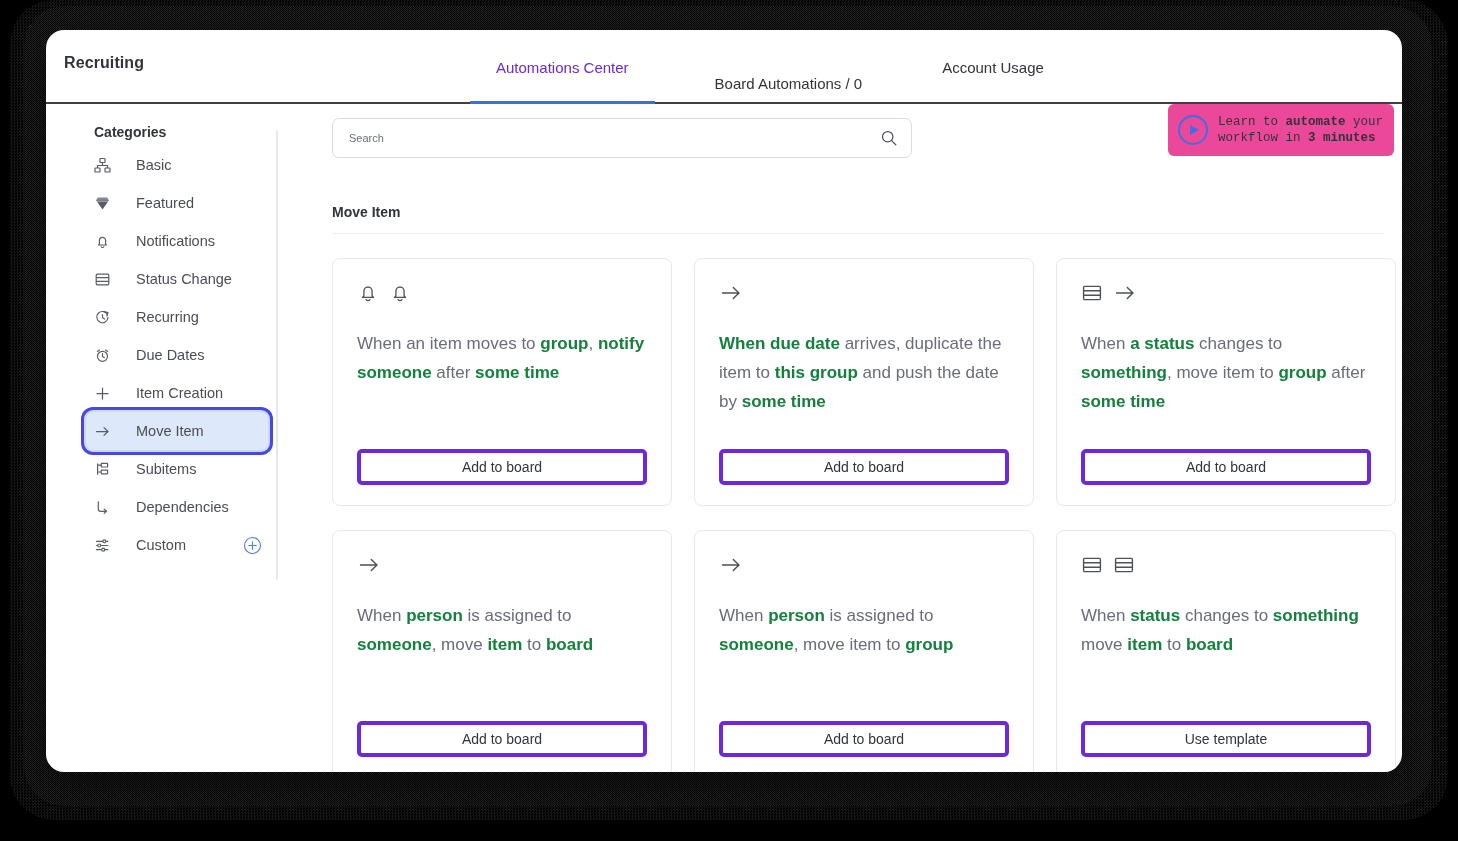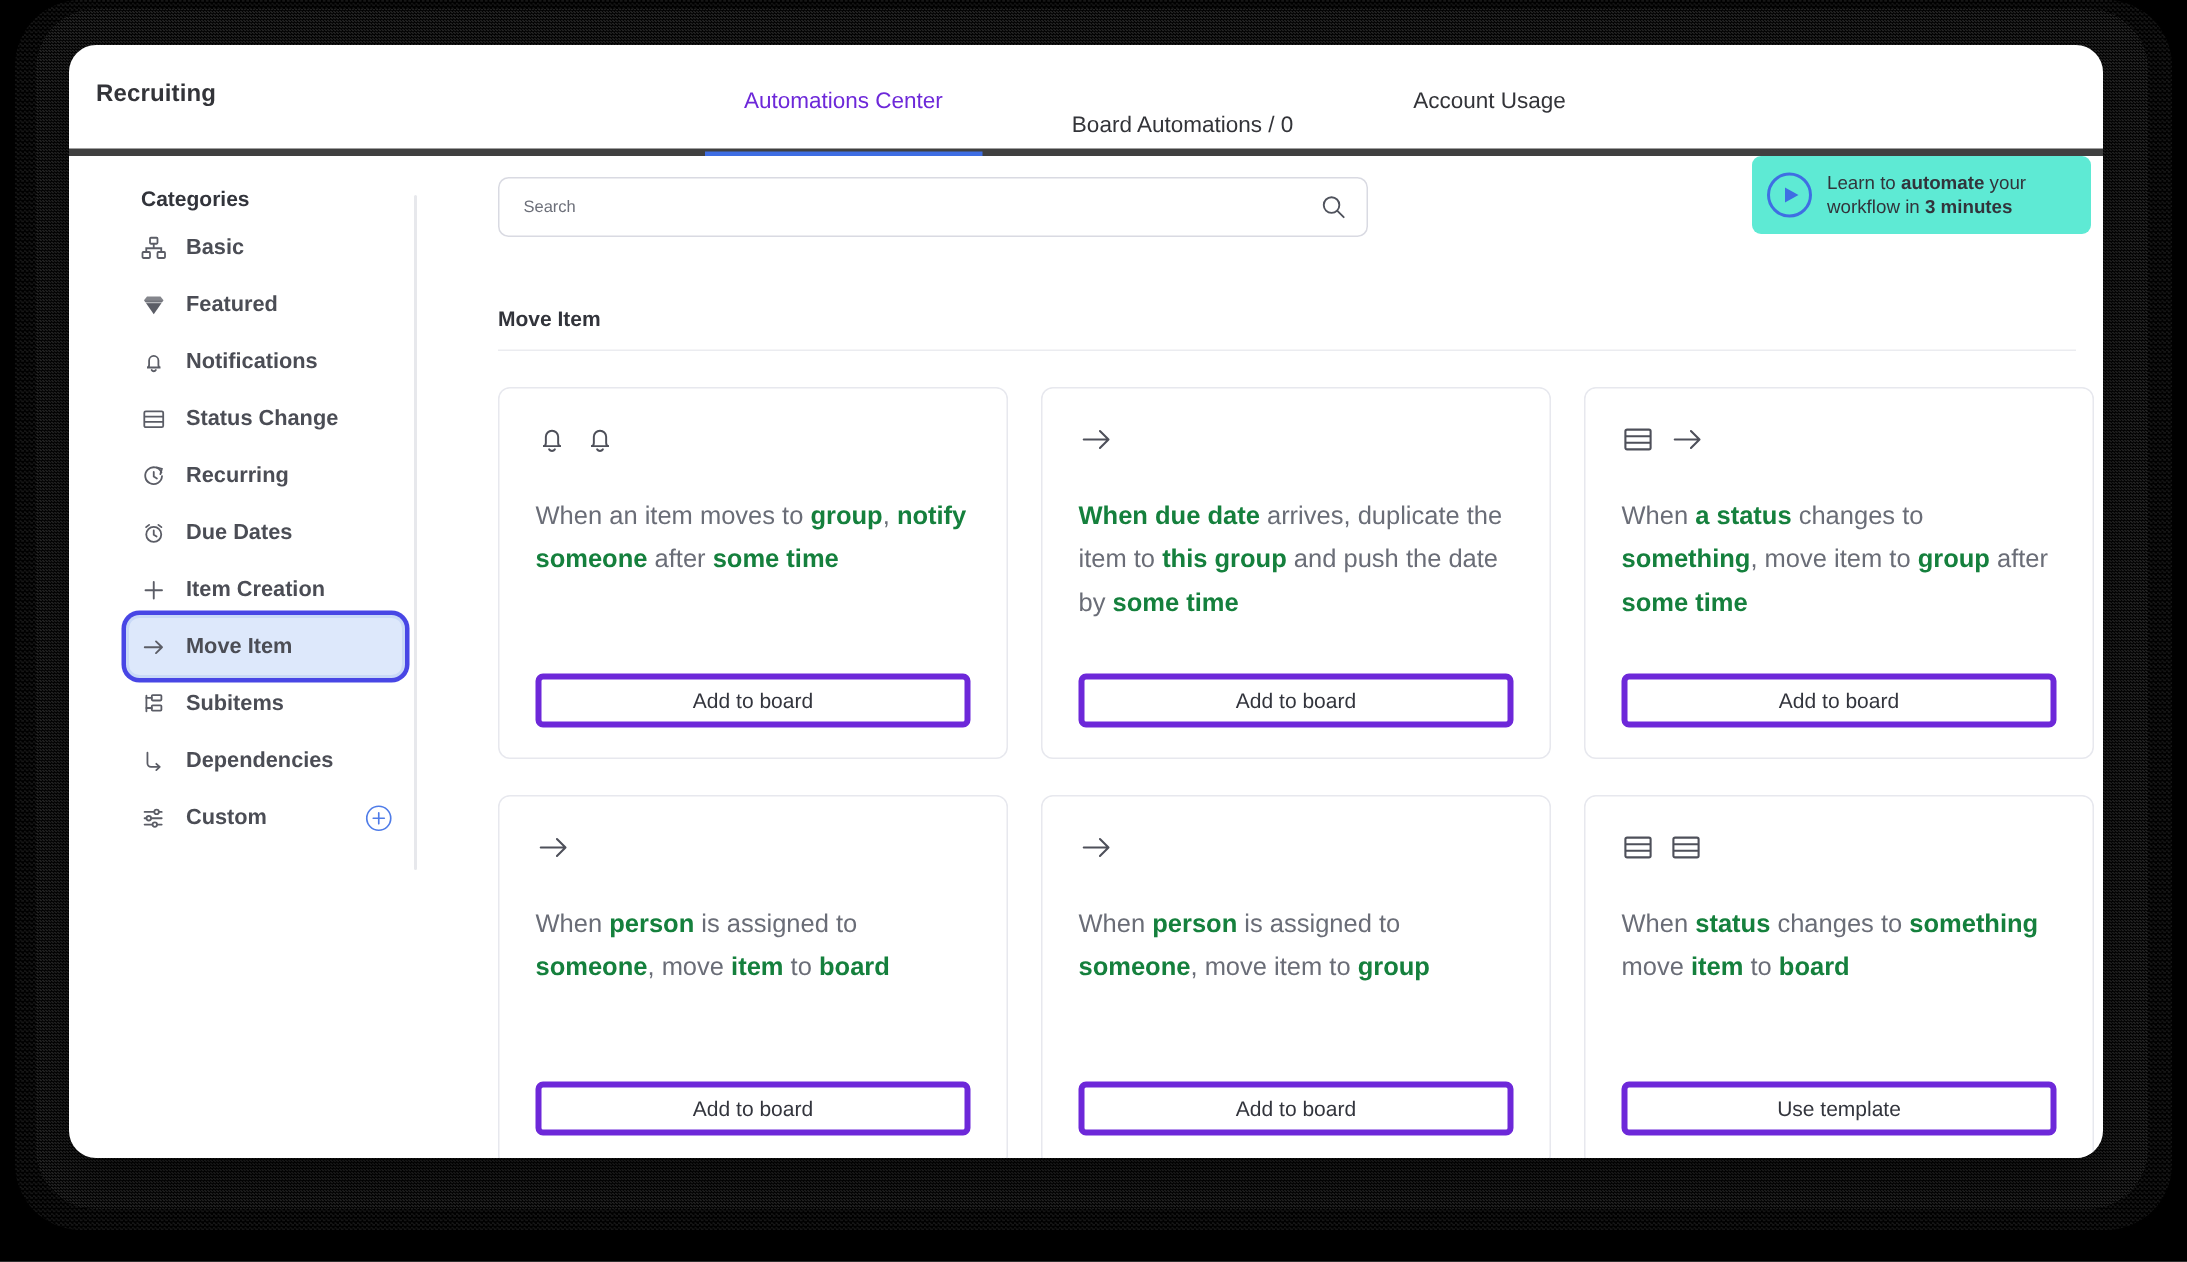--- a/index.html
+++ b/index.html
@@ -50,21 +50,21 @@
     background: #ffffff;
     border-radius: 18px;
     overflow: hidden;
     box-shadow: 0 14px 36px rgba(0,0,0,.55);
   }
 
   
   #topbar {
     position: relative;
     height: 74px;
-    border-bottom: 5px solid #404040;
+    border-bottom: 2px solid #404040;
     display: flex;
     align-items: center;
   }
   #board-title {
     position: absolute;
     left: 18px; top: 24px;
     font-size: 16px;
     font-weight: 700;
     color: #333439;
     letter-spacing: .1px;
@@ -140,21 +140,21 @@
     font-size: 14.5px;
   }
   .cat-item .ico {
     width: 22px;
     flex: 0 0 22px;
     display: flex;
     align-items: center;
     justify-content: flex-start;
     color: #5b5d66;
   }
-  .cat-item .lbl { margin-left: 8px; color: #4b4d55; font-weight: bold; }
+  .cat-item .lbl { margin-left: 20px; color: #4b4d55; }
   .cat-item.selected {
     background: #dde8fb;
     box-shadow: 0 0 0 2px #c9d9f7, 0 0 0 5px #4846e5;
     border-radius: 7px;
   }
   .cat-item .plus-btn {
     position: absolute;
     right: 6px; top: 50%;
     transform: translateY(-50%);
     width: 20px; height: 20px;
@@ -193,27 +193,28 @@
   #search-icon {
     position: absolute;
     right: 14px; top: 11px;
     color: #50535d;
     pointer-events: none;
   }
   #promo {
     position: absolute;
     right: 8px; top: 0px;
     width: 226px; height: 52px;
-    background: #5eead4;
+    background: #ec4899;
     border-radius: 6px;
     display: flex;
     align-items: center;
     padding: 0 10px;
     gap: 10px;
     cursor: pointer;
+    font-family: Liberation Mono, monospace;
   }
   #promo .play {
     flex: 0 0 30px;
     width: 30px; height: 30px;
     border-radius: 50%;
     border: 2px solid #3f6ee3;
     display: flex; align-items: center; justify-content: center;
   }
   #promo .play .tri {
     width: 0; height: 0;

